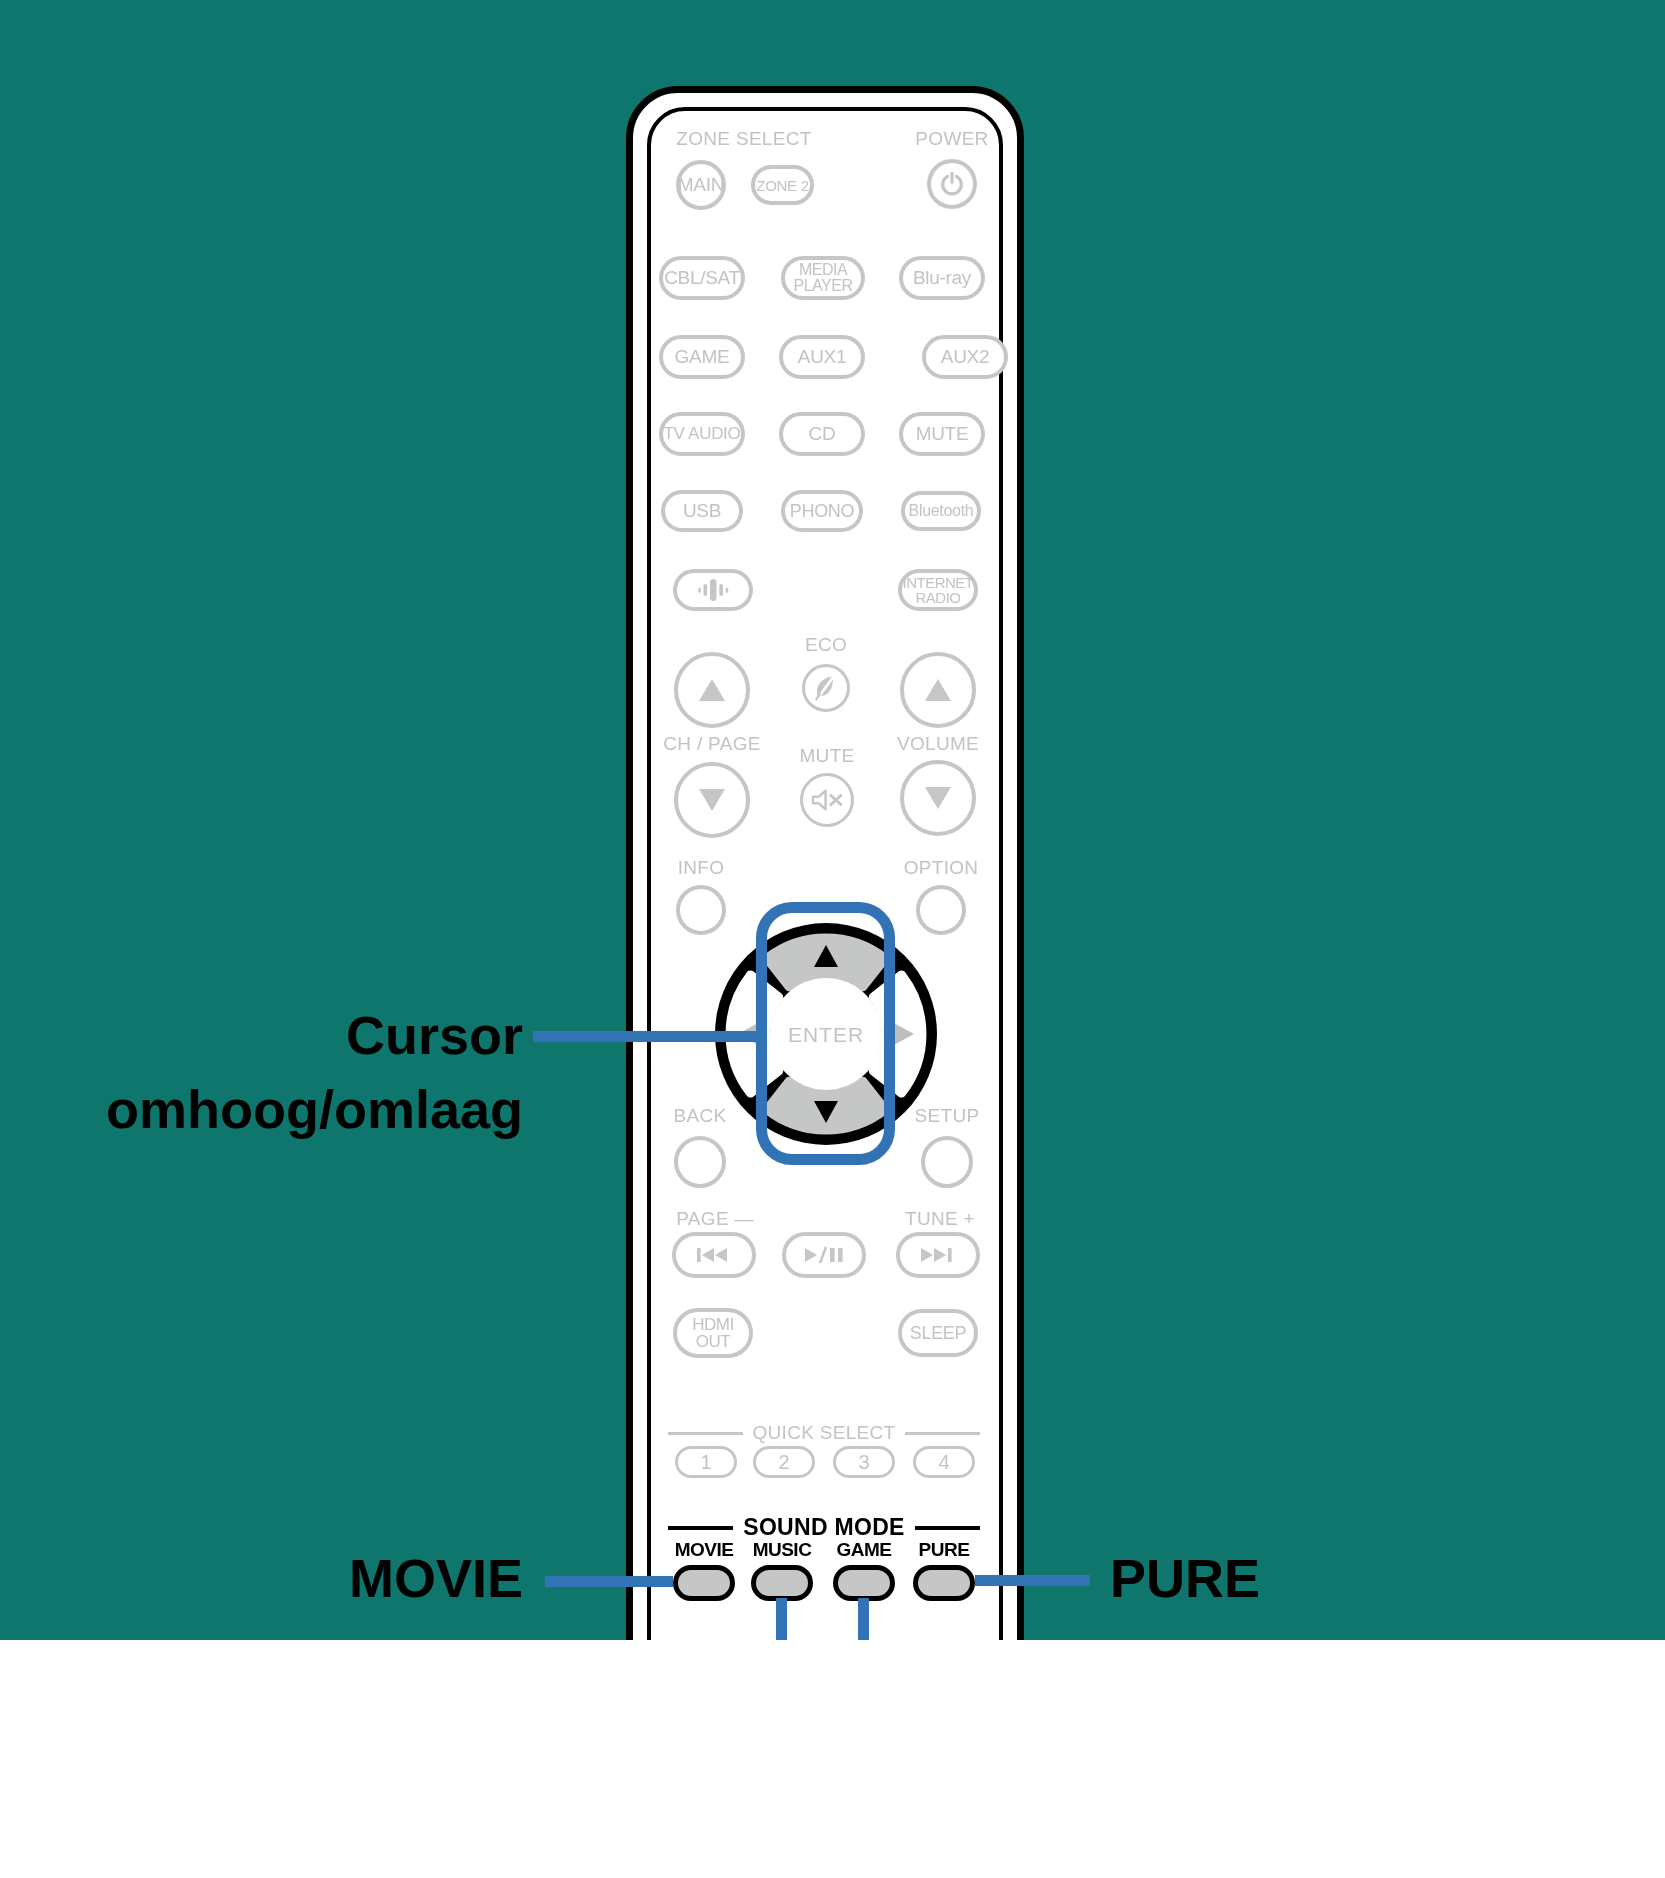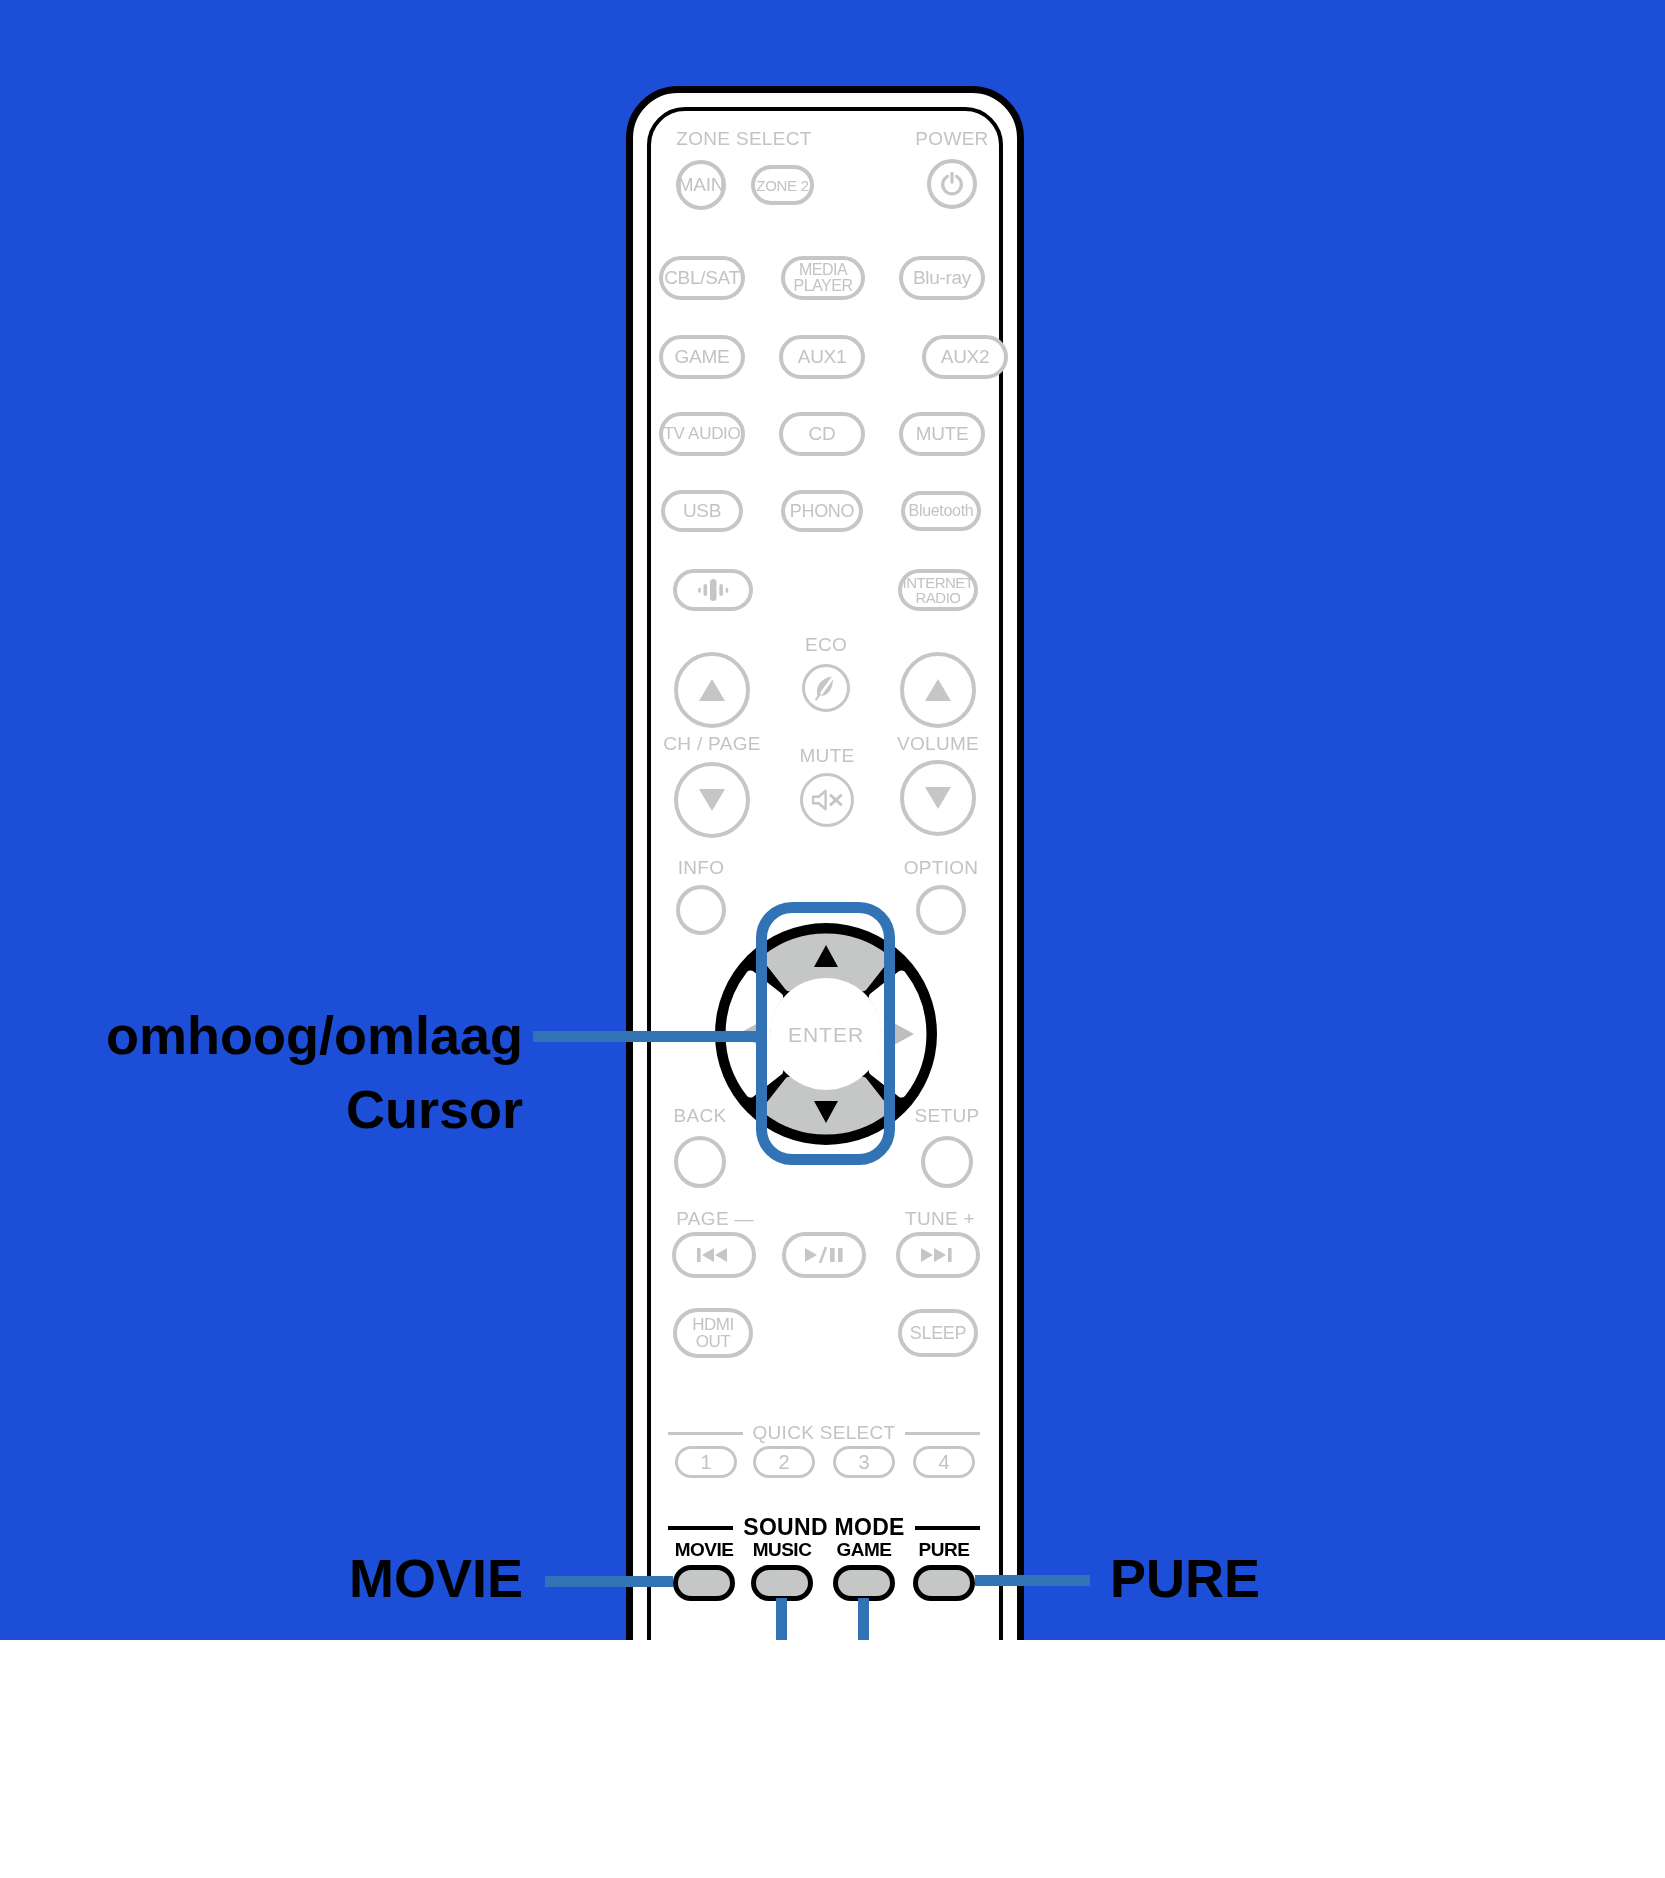--- a/index.html
+++ b/index.html
@@ -2,21 +2,21 @@
 <html><head>
 <meta charset="utf-8">
 <style>
   :root{
     --g:#c5c6c6;        
     --gt:#c2c3c3;       
     --b:#3273b5;        
     --hl:#c5c6c6;       
   }
   html,body{margin:0;padding:0;background:#fff;}
-  .canvas{position:relative;width:1665px;height:1640px;background:#1d4ed8;overflow:hidden;
+  .canvas{position:relative;width:1665px;height:1640px;background:#0f766e;overflow:hidden;
           font-family:"Liberation Sans",sans-serif;}
   
   .remote-outer{position:absolute;left:626px;top:86px;width:398px;height:1742px;
                 border:7px solid #000;border-radius:52px;box-sizing:border-box;background:#fff;}
   .remote-inner{position:absolute;left:14px;top:14px;right:14px;bottom:14px;
                 border:4px solid #000;border-radius:38px;}
   
   .lbl{position:absolute;color:var(--gt);font-size:19px;text-align:center;
        letter-spacing:.3px;white-space:nowrap;}
   .pill{position:absolute;border:4px solid var(--g);border-radius:26px;display:flex;
@@ -238,21 +238,21 @@
 
   <div class="blue-line" style="left:545px;top:1576px;width:128px;height:11px;"></div>
   <div class="blue-line" style="left:545px;top:1665px;width:242px;height:11px;"></div>
   <div class="blue-line" style="left:776px;top:1598px;width:11px;height:73px;"></div>
 
   <div class="blue-line" style="left:975px;top:1575px;width:115px;height:11px;"></div>
   <div class="blue-line" style="left:858px;top:1598px;width:11px;height:73px;"></div>
   <div class="blue-line" style="left:858px;top:1665px;width:232px;height:11px;"></div>
 
   <div class="callout" style="left:55px;top:998px;width:468px;text-align:right;">
+    <div>Cursor</div>
     <div>omhoog/omlaag</div>
-    <div>Cursor</div>
   </div>
   <div class="callout" style="left:55px;top:1546px;width:468px;text-align:right;line-height:64px;">MOVIE</div>
   <div class="callout" style="left:55px;top:1636px;width:468px;text-align:right;line-height:64px;">MUSIC</div>
   <div class="callout" style="left:1110px;top:1546px;width:420px;text-align:left;line-height:64px;">PURE</div>
   <div class="callout" style="left:1110px;top:1636px;width:420px;text-align:left;line-height:64px;">GAME</div>
 
 </div>
 
 </body></html>

